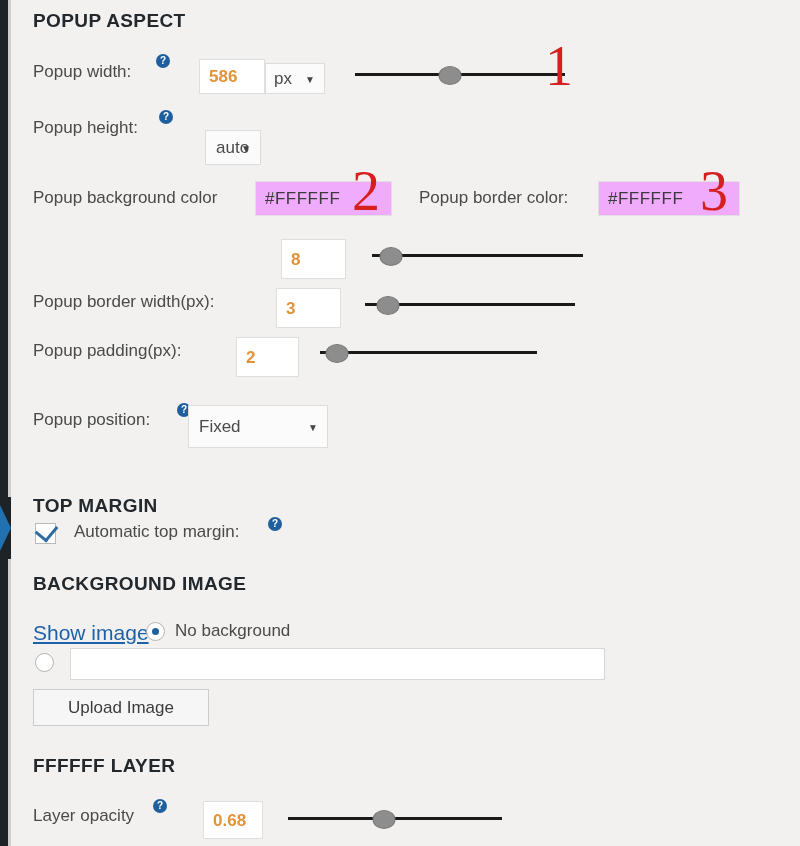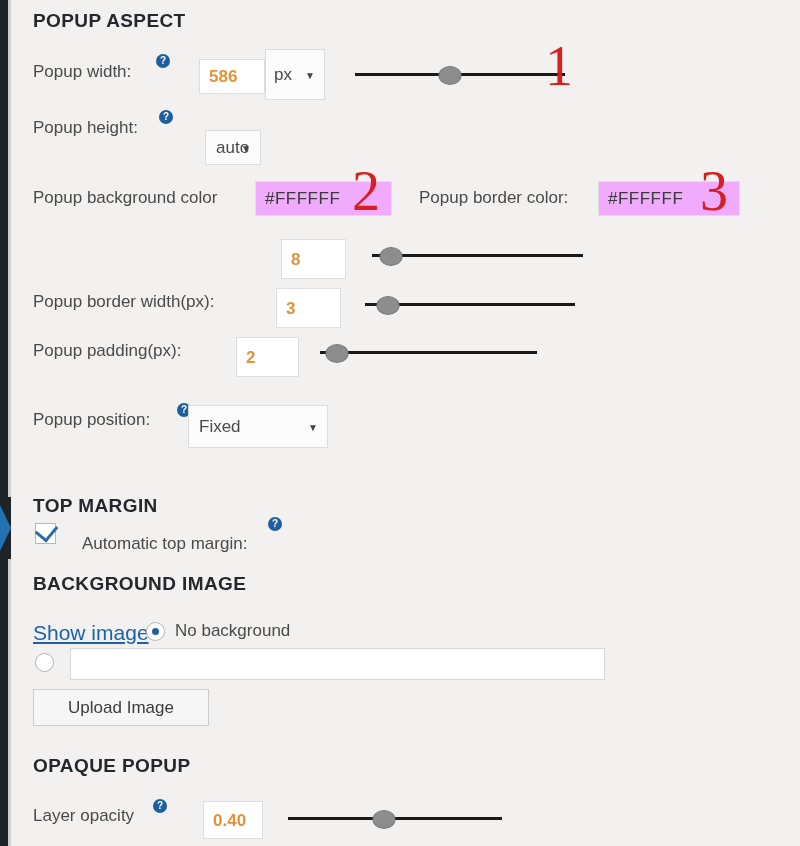--- a/index.html
+++ b/index.html
@@ -244,21 +244,21 @@
 <div class="left-rail-edge"></div>
 <div class="rail-collapse"></div>
 
 <div class="page">
 
   <div class="section-title" style="left:33px; top:10px;">POPUP ASPECT</div>
 
   <div class="label" style="left:33px; top:62px;">Popup width:</div>
   <div class="help-icon" style="left:156px; top:54px;">?</div>
   <div class="num-input" style="left:199px; top:59px; width:66px; height:35px;">586</div>
-  <div class="select" style="left:265px; top:49px; width:60px; height:51px; padding-left:8px;">
+  <div class="select" style="left:265px; top:63px; width:60px; height:31px; padding-left:8px;">
     <span>px</span>
     <span class="caret">▼</span>
   </div>
   <div class="slider" style="left:355px; top:66px; width:210px;">
     <div class="track"></div>
     <div class="handle" id="h-width" style="left: 45%;"></div>
   </div>
   <div class="annot" style="left:545px; top:38px;">1</div>
 
   <div class="label" style="left:33px; top:118px;">Popup height:</div>
@@ -301,37 +301,37 @@
   <div class="select" style="left:188px; top:405px; width:140px; height:43px;">
     <span>Fixed</span>
     <span class="caret">▼</span>
   </div>
 
   <div class="section-title" style="left:33px; top:472px;margin-top:23px;">TOP MARGIN</div>
 
   <div class="checkbox" style="left:35px; top:523px;">
     <div class="tick"></div>
   </div>
-  <div class="label" style="left:82px; top:522px;margin-top:12px;">Automatic top margin:</div>
+  <div class="label" style="left:74px; top:522px;">Automatic top margin:</div>
   <div class="help-icon" style="left:268px; top:517px;">?</div>
 
   <div class="section-title" style="left:33px; top:573px;">BACKGROUND IMAGE</div>
 
   <div class="link" style="left:33px; top:621px;">Show image</div>
   <div class="radio checked" style="left:146px; top:622px;"></div>
   <div class="label" style="left:175px; top:621px;">No background</div>
 
   <div class="radio" style="left:35px; top:653px;"></div>
   <div class="text-input" style="left:70px; top:648px; width:535px; height:32px;"></div>
 
   <div class="button" style="left:33px; top:689px; width:176px; height:37px;">Upload Image</div>
 
-  <div class="section-title" style="left:33px; top:755px;">OPAQUE POPUP</div>
+  <div class="section-title" style="left:33px; top:755px;">FFFFFF LAYER</div>
 
   <div class="label" style="left:33px; top:806px;">Layer opacity</div>
   <div class="help-icon" style="left:153px; top:799px;">?</div>
-  <div class="num-input" style="left:203px; top:801px; width:60px; height:38px;">0.40</div>
+  <div class="num-input" style="left:203px; top:801px; width:60px; height:38px;">0.68</div>
   <div class="slider" style="left:288px; top:810px; width:214px;">
     <div class="track"></div>
     <div class="handle" id="h-opacity" style="left: 45%;"></div>
   </div>
 
 </div>
 
 </body></html>

